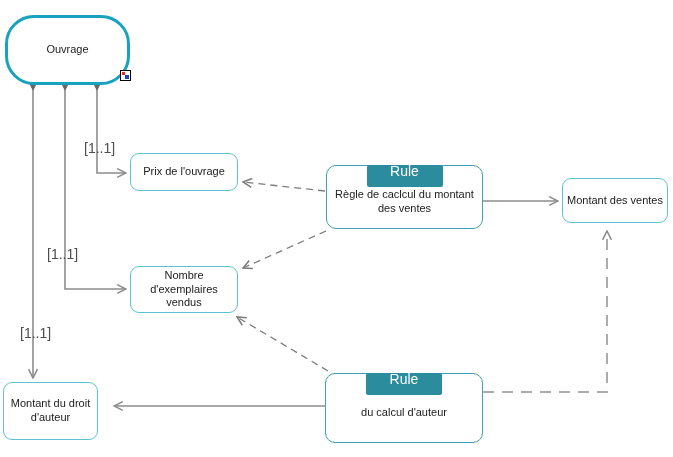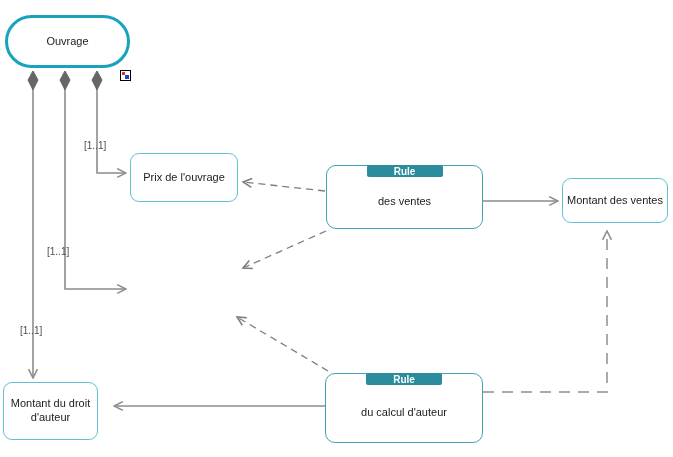--- a/index.html
+++ b/index.html
@@ -36,31 +36,31 @@
     border-radius:10px;
     padding-top:10px;
   }
   .rule-badge{
     position:absolute;
     top:-1px;
     left:50%;
     transform:translateX(-50%);
     background:#2a8c9c;
     color:#ffffff;
-    font-size:10px;
-    font-weight:bold;
-    padding:1px 0 0 0;
+    font-size:14px;
+    font-weight:normal;
+    padding:1px 0 10px 0;
     width:76px;
     text-align:center;
     border-radius:2px;
     line-height:11px;
   }
   .mult{
     position:absolute;
-    font-size:10px;
+    font-size:14px;
     color:#4d4d4d;
     white-space:nowrap;
   }
   .anchor-icon{
     position:absolute;
     left:120px;top:70px;
     width:11px;height:11px;
     box-sizing:border-box;
     background:#ffffff;
     border:1.5px solid #000000;
@@ -120,45 +120,51 @@
 
     <g>
       <path d="M328,371 L237,317" fill="none" stroke="#7d7d7d" stroke-width="1.3" stroke-dasharray="7,5" marker-end="url(#arrowOpenD)"></path>
     </g>
 
     <g>
       <path d="M483,392 L607,392 L607,231" fill="none" stroke="#ababab" stroke-width="2" stroke-dasharray="11,8" marker-end="url(#arrowOpen)"></path>
     </g>
   </svg>
 
-  <div class="node entity" style="left:5px;top:15px;width:125px;height:53px;">
+  <div class="node entity" style="left:5px;top:15px;width:125px;height:70px;">
     <span class="line">Ouvrage</span>
   </div>
 
   <div class="anchor-icon">
     <span class="px-red"></span>
     <span class="px-blue"></span>
   </div>
 
-  <div class="node" style="left:130px;top:153px;width:108px;height:49px;">
+  <div class="node" style="left:130px;top:153px;width:108px;height:38px;">
     <span class="line">Prix de l'ouvrage</span>
   </div>
 
+  <div class="node" style="left:130px;top:266px;width:108px;height:47px;">
+    <span class="line">Nombre</span>
+    <span class="line">d'exemplaires</span>
+    <span class="line">vendus</span>
+  </div>
 
   <div class="node" style="left:3px;top:382px;width:95px;height:58px;">
     <span class="line">Montant du droit</span>
     <span class="line">d'auteur</span>
   </div>
 
   <div class="node" style="left:562px;top:178px;width:106px;height:45px;align-items:center;">
     <span class="line">Montant des ventes</span>
   </div>
 
   <div class="node rule-node" style="left:326px;top:165px;width:157px;height:64px;">
     <span class="rule-badge">Rule</span>
+    <span class="line">Règle de caclcul du montant</span>
     <span class="line">des ventes</span>
   </div>
 
   <div class="node rule-node" style="left:325px;top:373px;width:158px;height:70px;">
     <span class="rule-badge">Rule</span>
     <span class="line">du calcul d'auteur</span>
   </div>
 
   <span class="mult" style="left:84px;top:140px;">[1..1]</span>
   <span class="mult" style="left:47px;top:246px;">[1..1]</span>

